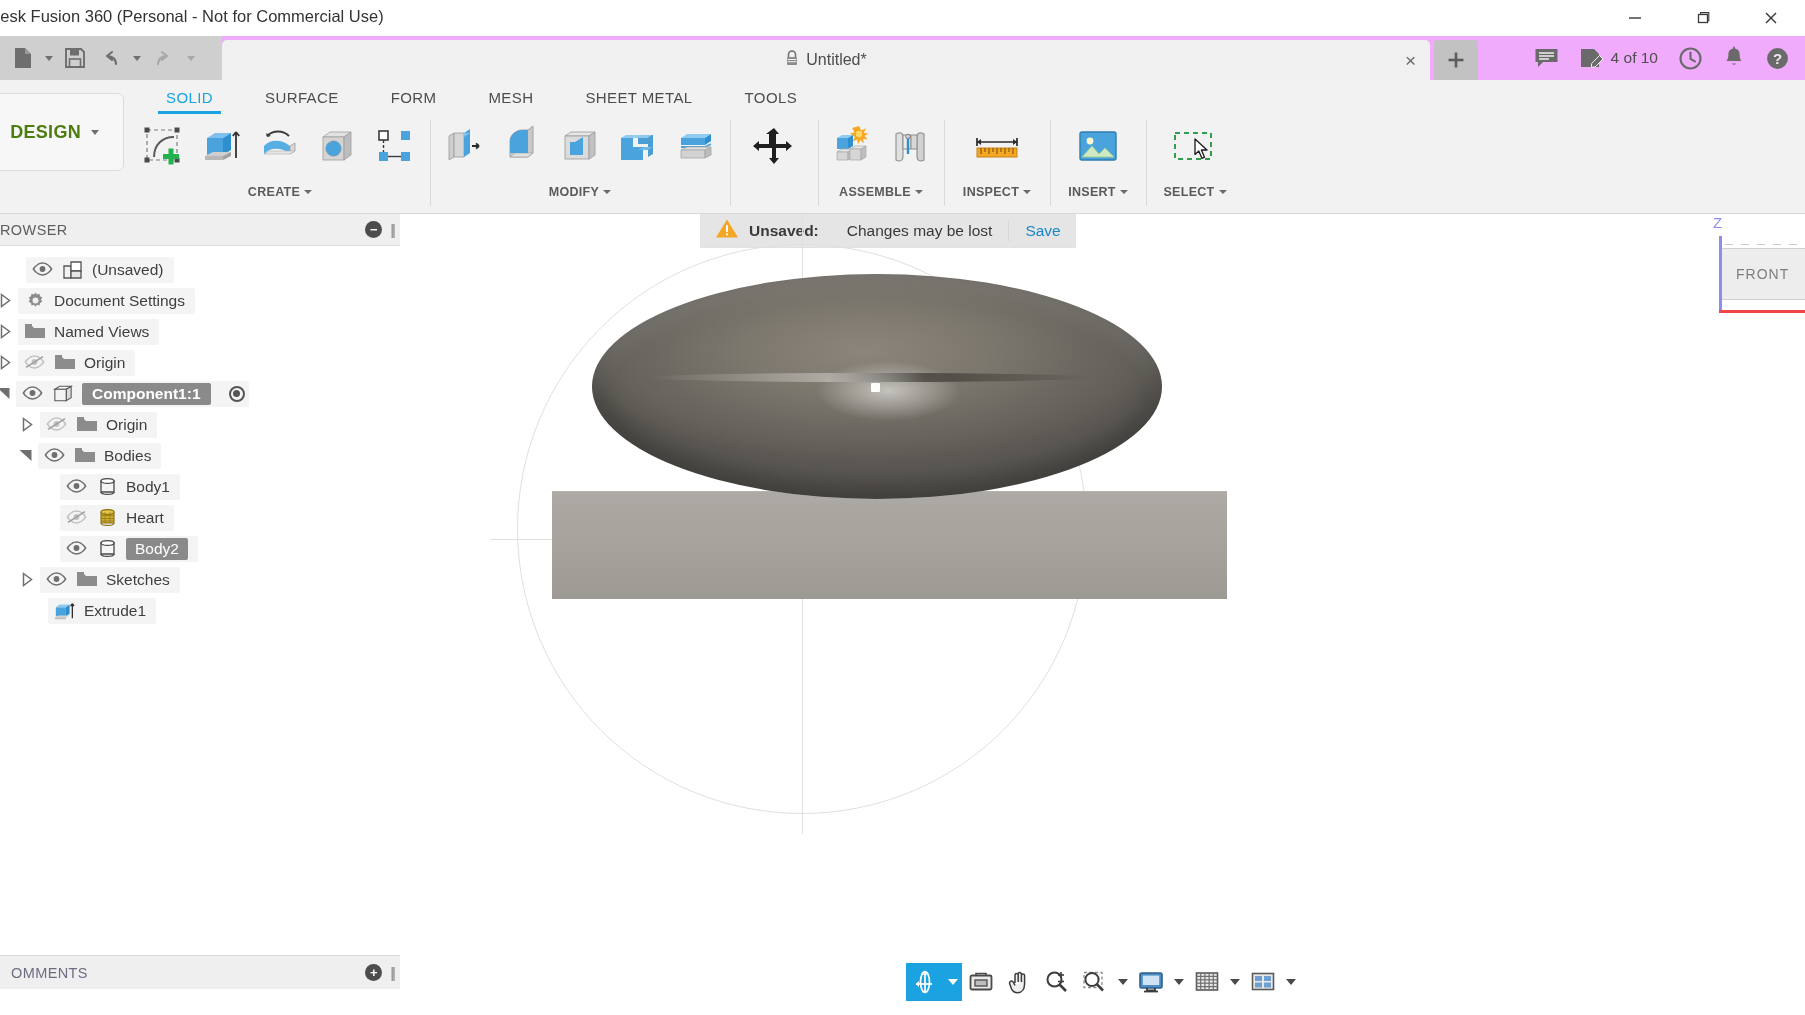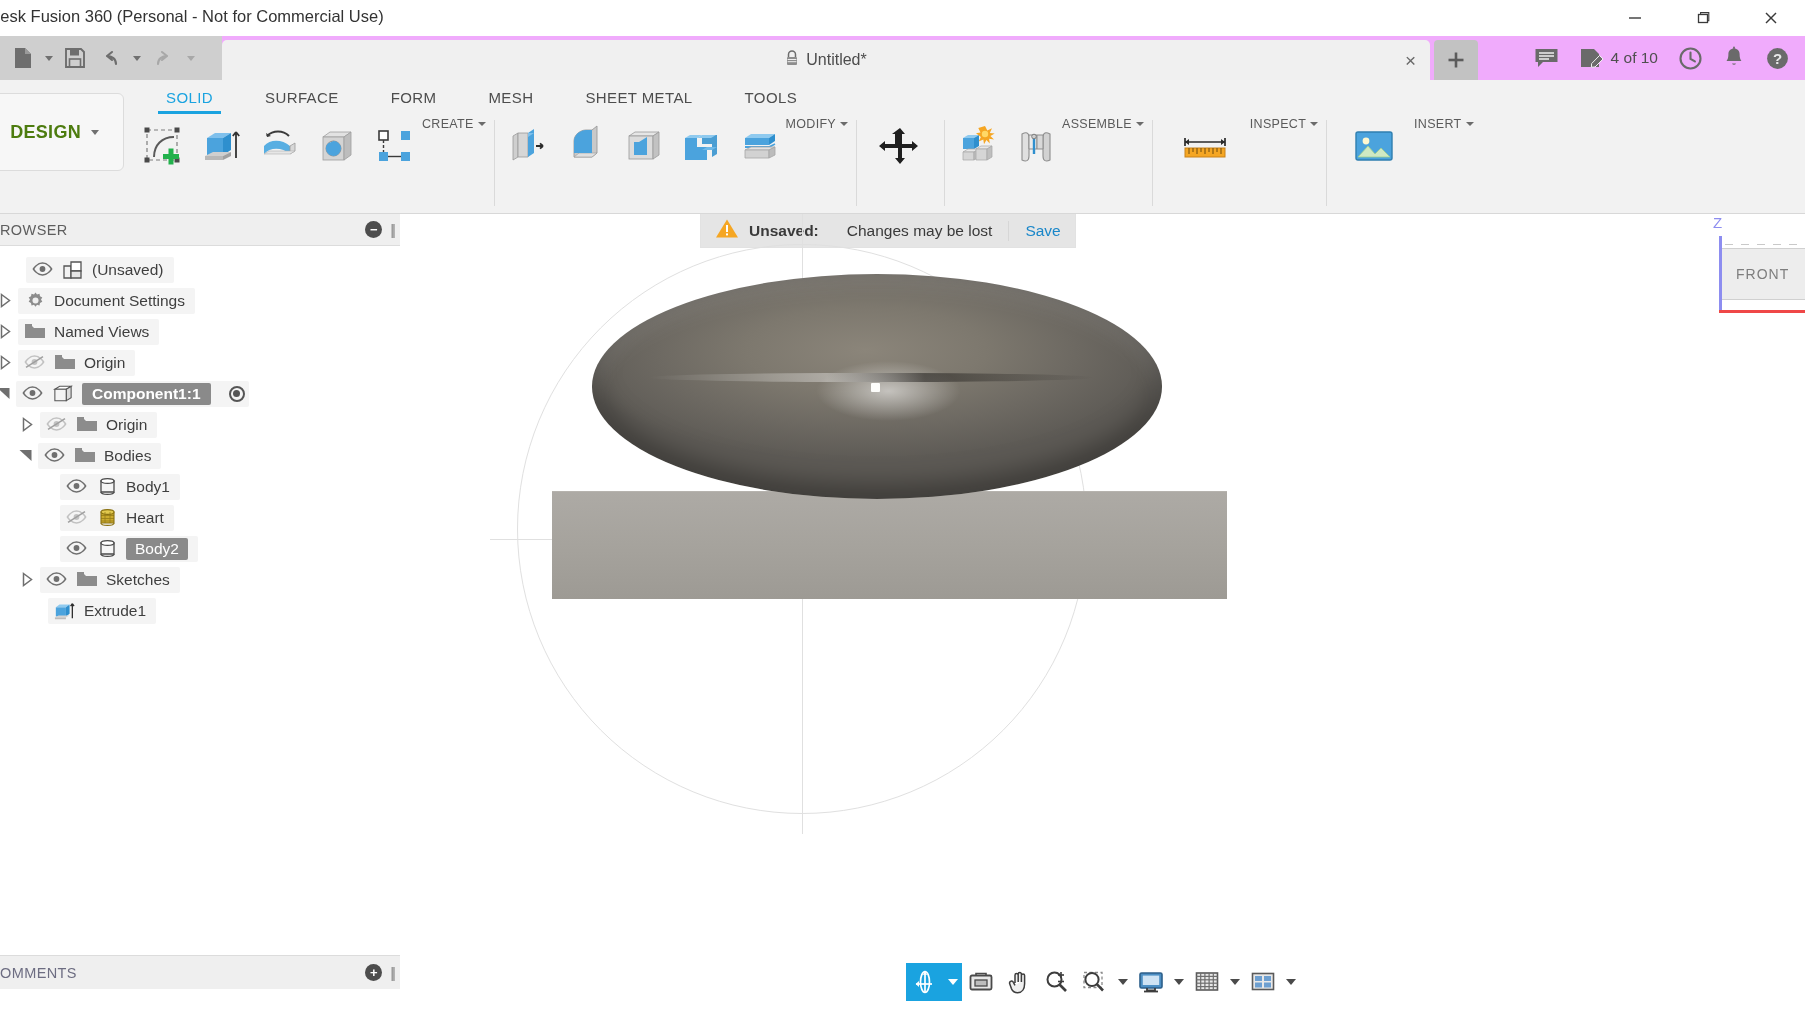--- a/index.html
+++ b/index.html
@@ -92,21 +92,21 @@
   }
   .rtab.active { color: #1aa3e0; }
   .rtab.active::after {
     content: ''; position: absolute; left: 18px; right: 18px; bottom: -8px;
     height: 3px; background: #1aa3e0;
   }
 
   .panels {
     position: absolute; left: 130px; top: 34px; right: 0; height: 100px; display: flex;
   }
-  .panel { display: flex; position: relative; padding: 0 8px; }
+  .panel { display: flex; flex-direction: column; position: relative; padding: 0 8px; font-weight: bold; }
   .panel + .panel::before {
     content: ''; position: absolute; left: 0; top: 6px; bottom: 8px; width: 1px; background: #dadada;
   }
   .panel-icons { display: flex; align-items: flex-start; gap: 6px; height: 68px; padding-top: 2px; }
   .panel-label {
     font-size: 12.5px; color: #5a5a5a; text-align: center; letter-spacing: .3px;
     display: flex; align-items: center; justify-content: center; gap: 4px; height: 20px;
   }
   .cmd { width: 52px; height: 62px; display: flex; align-items: center; justify-content: center; }
   .cmd svg { display: block; }
@@ -157,21 +157,21 @@
     display: flex; align-items: center; justify-content: center; margin-left: 10px;
   }
   .radio-dot i { width: 7px; height: 7px; border-radius: 50%; background: #555; display: block; }
 
   
   .comments {
     position: absolute; left: -60px; bottom: 26px; width: 460px; height: 34px;
     background: #efefef; border-top: 1px solid #dcdcdc;
     display: flex; align-items: center; padding: 0 6px 0 60px;
   }
-  .comments-title { font-size: 14.5px; color: #6d6d82; letter-spacing: .4px; }
+  .comments-title { font-size: 14.5px; color: #6d6d82; letter-spacing: .4px; padding-left: 11px; }
 
   
   .canvas {
     position: absolute; left: 400px; top: 214px; right: 0; bottom: 0;
     background: #ffffff; overflow: hidden;
   }
   .unsaved-bar {
     position: absolute; left: 300px; top: 0; height: 34px;
     background: #e5e5e5; border: 1px solid #e2e2e2; border-top: none;
     display: flex; align-items: center; gap: 0; padding: 0 14px;
@@ -601,20 +601,38 @@
               <path d="M9 33l10-11 7 8 6-6 9 9z" fill="none" stroke="#9fcf8f" stroke-width=".8"></path>
             </svg>
           </div>
         </div>
         <div class="panel-label">
           <span>INSERT</span>
             <i class="mini-caret"></i>
         </div>
       </div>
 
+      <div class="panel">
+        <div class="panel-icons" style="padding-left:10px;padding-right:10px;">
+          <div class="cmd" style="width:62px;position:relative">
+            <svg width="52" height="46" viewBox="0 0 52 46">
+              <rect x="6" y="9" width="36" height="26" fill="none" stroke="#2f9e4f" stroke-width="2" stroke-dasharray="5 4"></rect>
+            </svg>
+            <span class="cursor-arrow" style="position:absolute;left:30px;top:22px">
+              <svg width="16" height="22" viewBox="0 0 16 22">
+                <path d="M1 1l12 11h-5.6l3.1 7.2-2.6 1.1L4.8 13 1 16.4z" fill="#ffffff" stroke="#1a1a1a" stroke-width="1.3" stroke-linejoin="round"></path>
+              </svg>
+            </span>
+          </div>
+        </div>
+        <div class="panel-label">
+          <span>SELECT</span>
+            <i class="mini-caret"></i>
+        </div>
+      </div>
 
     </div>
   </div>
 
   <div class="browser">
     <div class="browser-head">
       <span class="browser-title">ROWSER</span>
       <span class="panel-head-right">
         <span class="circ-icon">−</span>
         <span class="grip">||</span>

